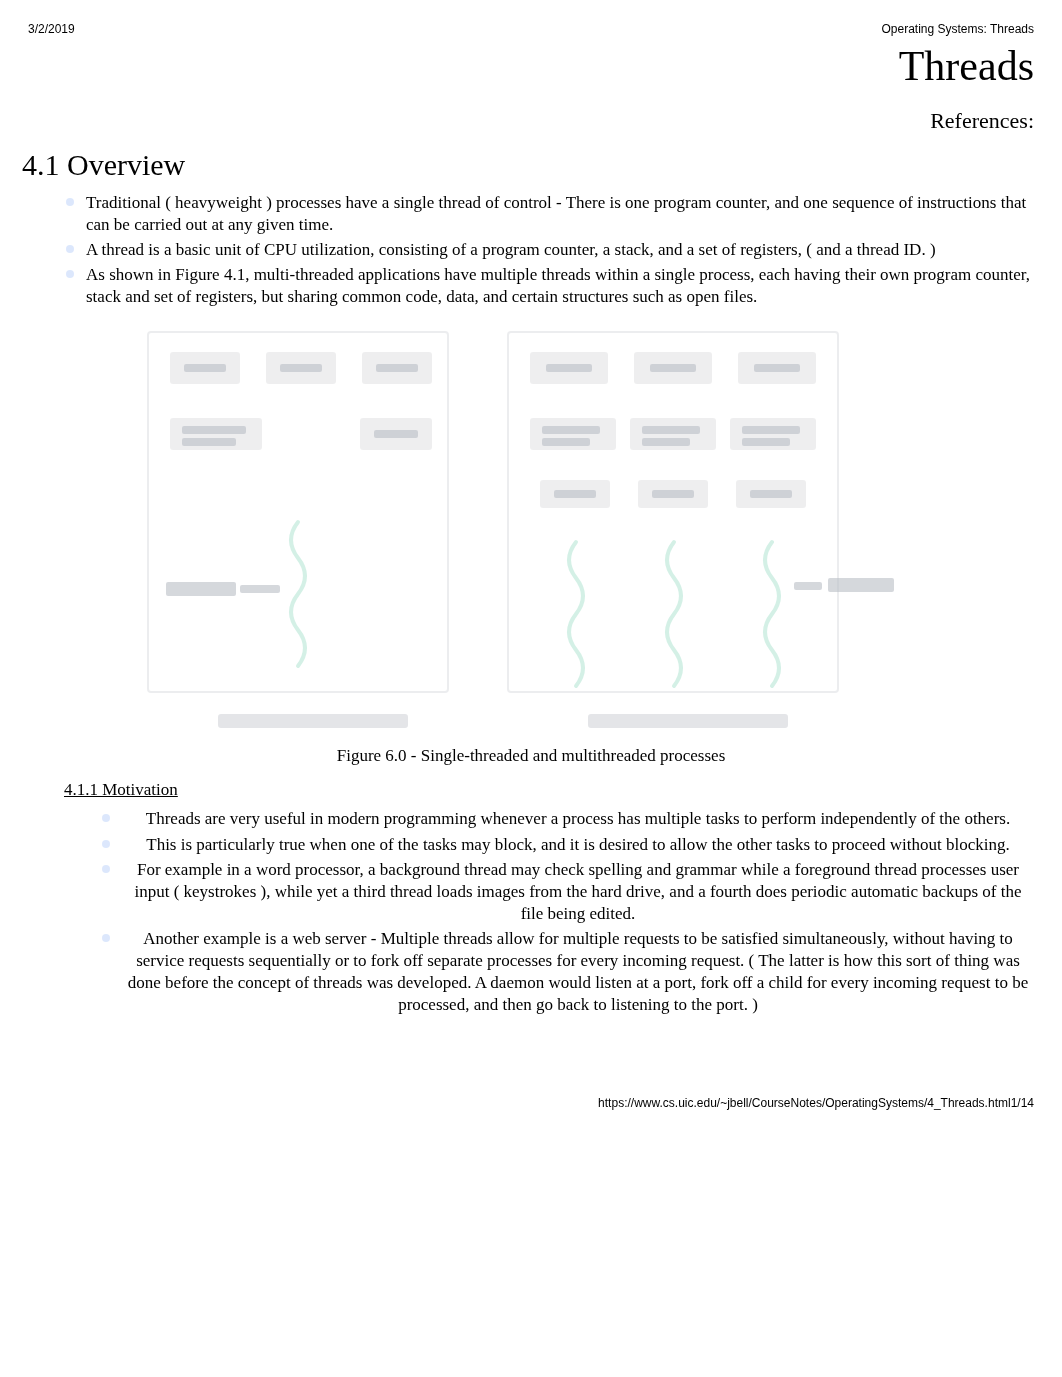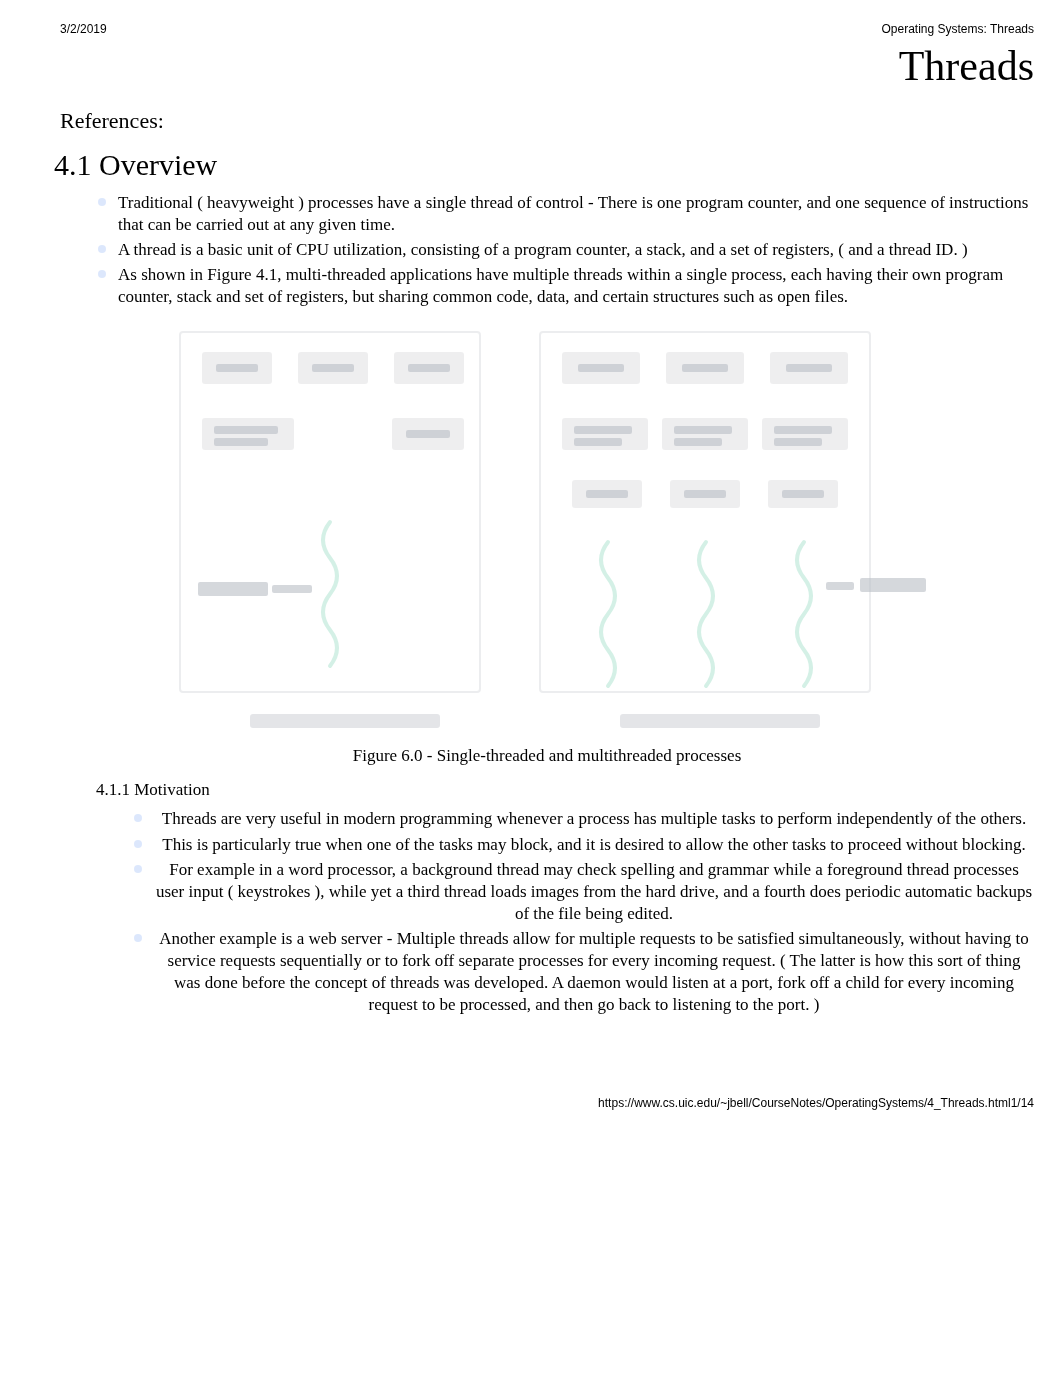--- a/index.html
+++ b/index.html
@@ -6,41 +6,41 @@
     font-family: "Times New Roman", Times, serif;
     font-size: 17px;
     color: #000;
     margin: 0;
     padding: 0;
     background: #fff;
     width: 1062px;
   }
   .page {
     padding: 22px 28px 20px 28px;
-    margin-left: 32px;
   }
   .hdr-row {
     display: flex;
     justify-content: space-between;
     font-family: Arial, Helvetica, sans-serif;
     font-size: 12px;
     color: #000;
     margin-bottom: 4px;
   }
   h1.title {
     font-family: "Times New Roman", Times, serif;
     font-weight: 400;
     font-size: 42px;
     text-align: right;
     margin: 6px 0 18px 0;
   }
   h3.refs {
     font-weight: 400;
     font-size: 22px;
     margin: 10px 0 14px 0px;
+    text-align: right;
   }
   .ref-line {
     margin: 0 0 18px 42px;
     font-size: 17px;
   }
   h3.section {
     font-weight: 400;
     font-size: 30px;
     margin: 8px 0 10px -6px;
   }
@@ -73,20 +73,21 @@
   }
   .caption {
     text-align: center;
     font-size: 17px;
     margin: 0 0 14px 0;
   }
   h4.subsection {
     font-weight: 400;
     font-size: 17px;
     margin: 10px 0 8px 36px;
+    text-decoration: underline;
   }
   ul.sub-bullets {
     list-style: none;
     margin: 0 0 14px 74px;
     padding: 0;
     text-align: center;
   }
   ul.sub-bullets > li {
     position: relative;
     padding-left: 20px;

